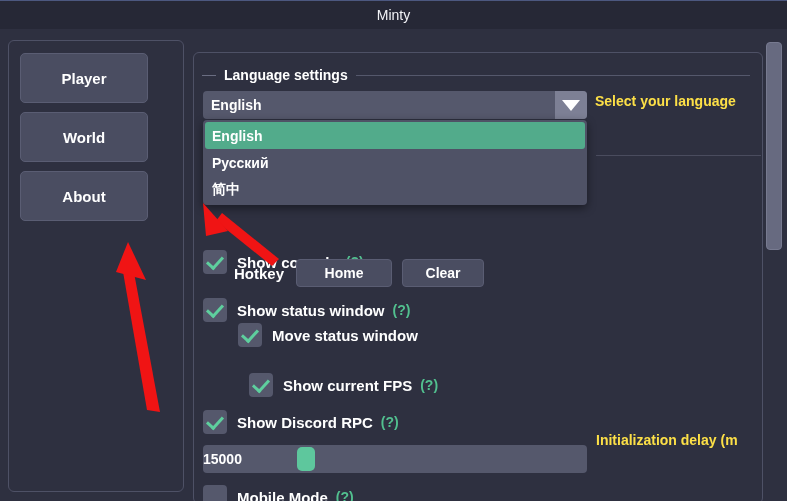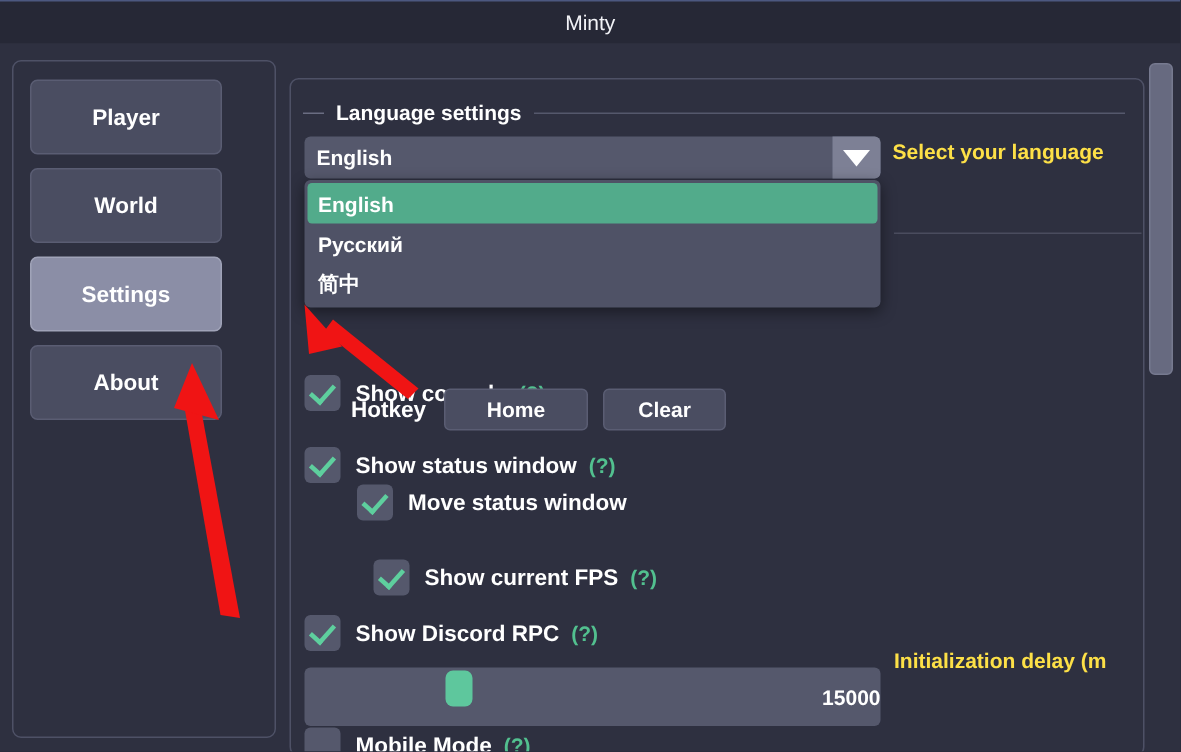--- a/index.html
+++ b/index.html
@@ -190,24 +190,24 @@
     border: 1px solid #5a5d73;
     border-radius: 4px;
     color: #ffffff; font-size: 14px; font-weight: bold;
     display: flex; align-items: center; justify-content: center;
     cursor: pointer;
   }
 
   
   .slider {
     position: absolute; left: 9px; top: 392px;
-    width: 384px; height: 39px;
+    width: 384px; height: 28px;
     background: #55586c;
     border-radius: 4px;
-    display: flex; align-items: center; justify-content: flex-end;
+    display: flex; align-items: center; justify-content: flex-start;
     cursor: pointer;
   }
   .slider .val {
     color: #ffffff; font-size: 14px; font-weight: bold;
   }
   .slider .handle {
     position: absolute; left: 94px; top: 2px;
     width: 18px; height: 24px;
     background: #5ec79d;
     border-radius: 5px;
@@ -270,23 +270,20 @@
   </div>
 
   <div class="body-area">
 
     <div class="sidebar">
       <div class="side-btn">
         <span>Player</span>
       </div>
       <div class="side-btn">
         <span>World</span>
-      </div>
-      <div class="side-btn active">
-        <span>Settings</span>
       </div>
       <div class="side-btn">
         <span>About</span>
       </div>
     </div>
 
     <div class="content-panel">
 
       <div class="group-header">
         <span class="dash"></span>

